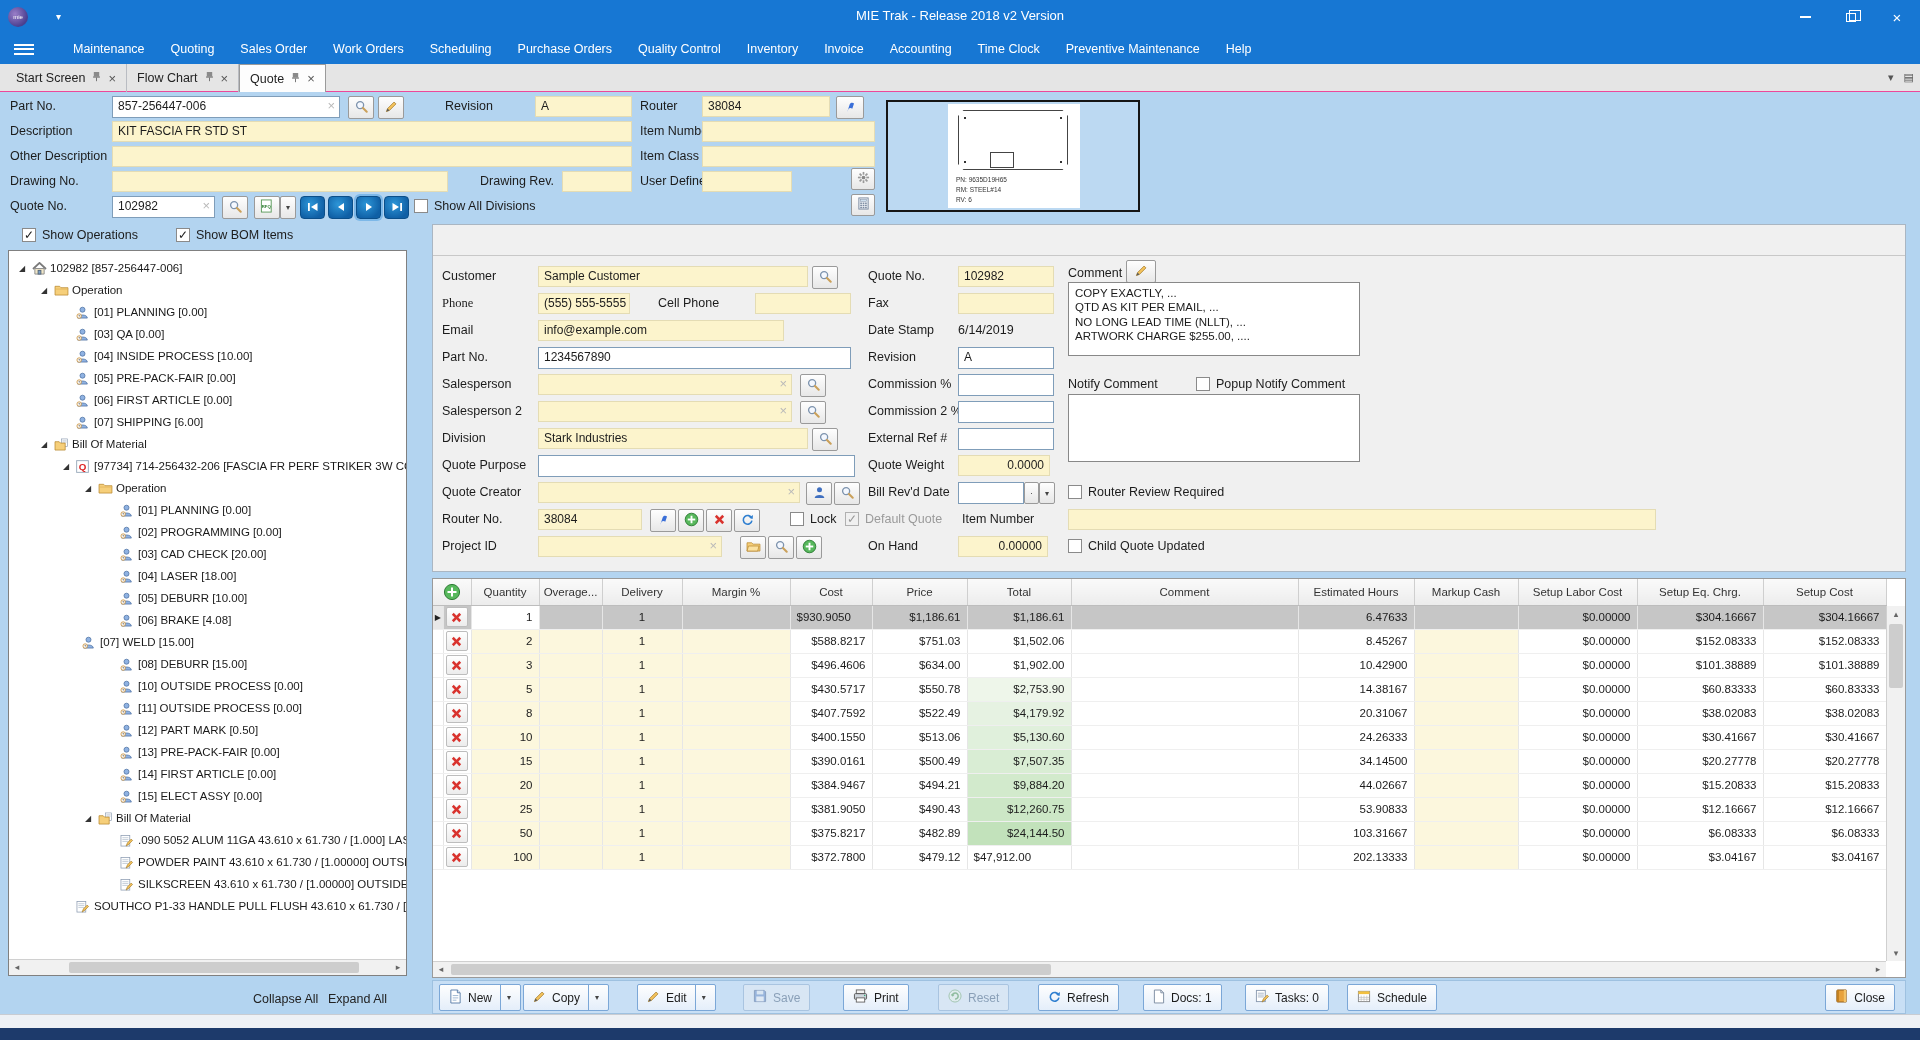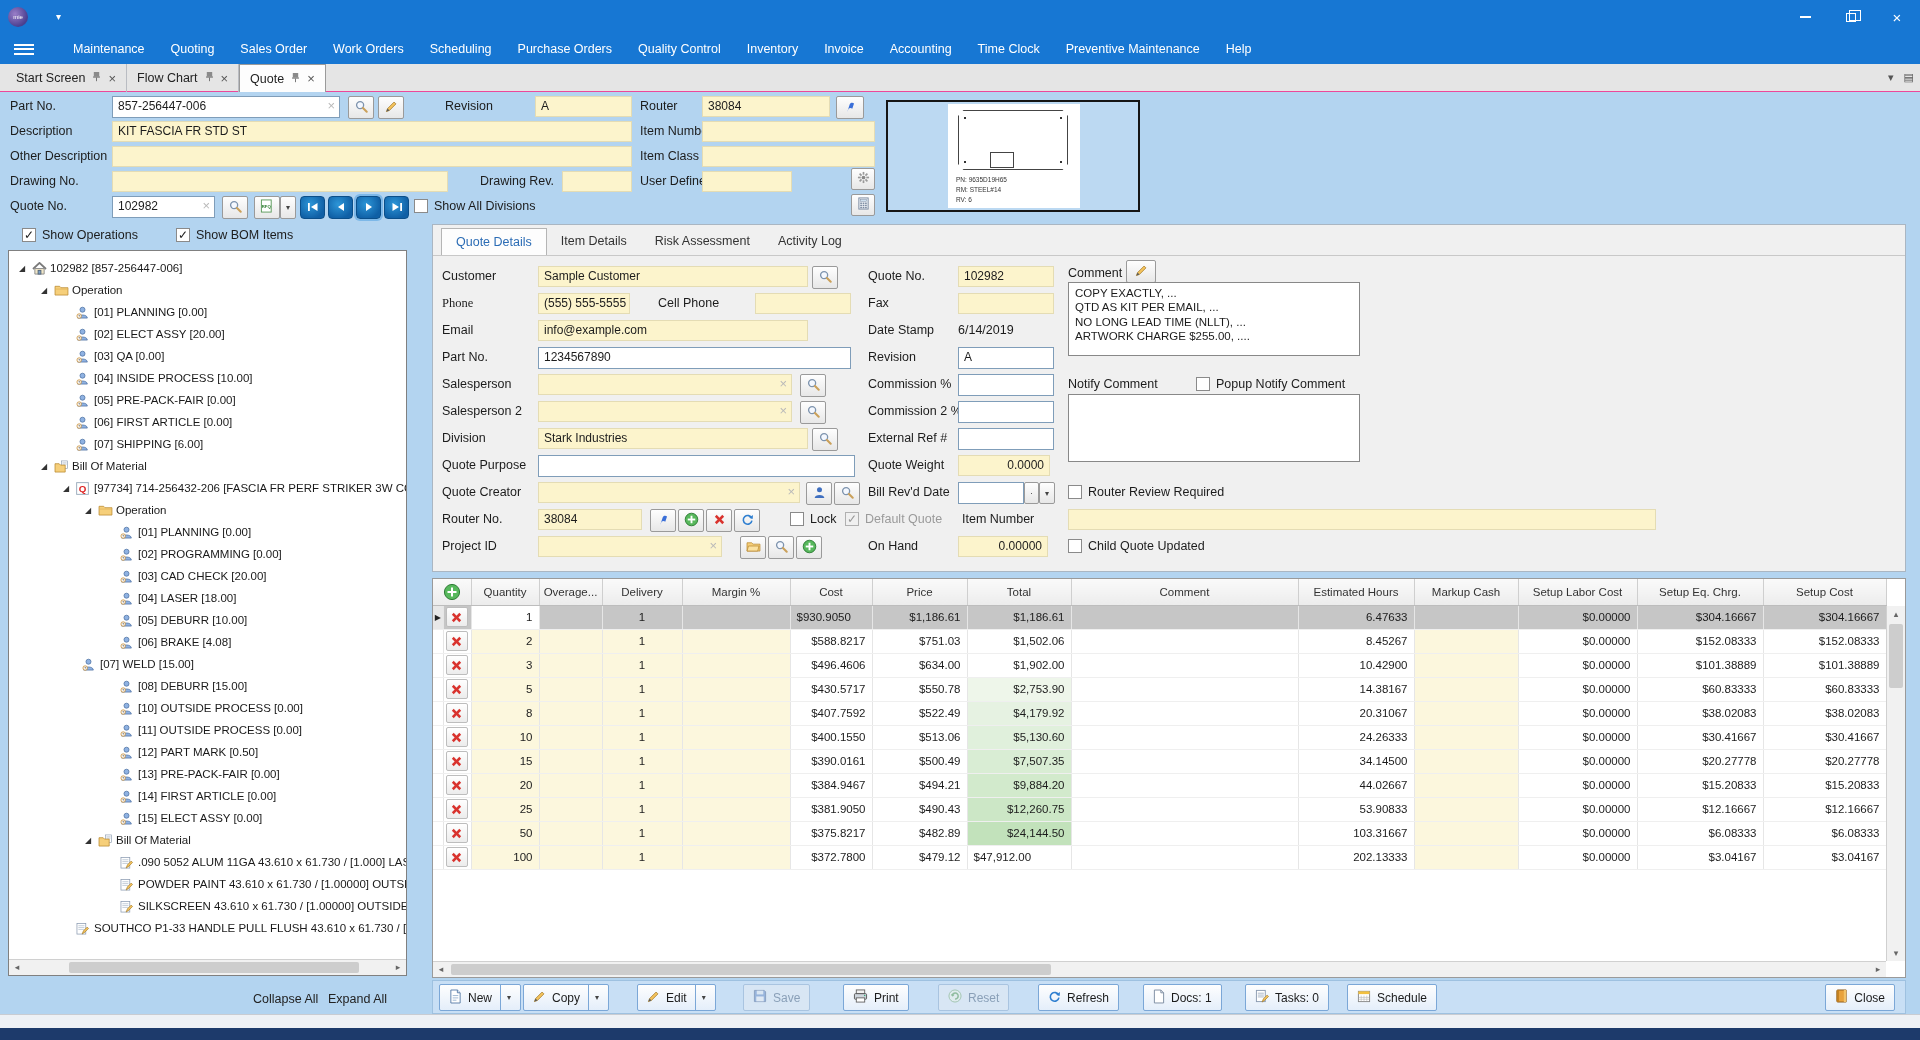--- a/index.html
+++ b/index.html
@@ -98,20 +98,21 @@
   .statusbar { position:absolute; left:0; top:1028px; width:1920px; height:12px; background:#1d3a6b; }
 
   .commentbox { position:absolute; background:#fff; border:1px solid #888; font-size:11.5px; padding:3px 6px; white-space:pre-line; line-height:1.25; overflow:hidden; }
 </style>
 </head>
 <body>
 
 <div class="titlebar">
   <div class="app-logo">mie</div>
   <div class="qat-caret">▾</div>
+  <div class="title-text">MIE Trak - Release 2018 v2 Version</div>
   <div class="winbtns">
     <div class="winbtn">
         <span class="minimize-glyph"></span>
       </div>
     <div class="winbtn">
         <span class="restore-glyph"></span>
       </div>
     <div class="winbtn">
         <span class="close-glyph">×</span>
       </div>
@@ -349,33 +350,20 @@
         <span class="texp"></span>
         <span class="ticon">
           <svg viewBox="0 0 14 14" width="13" height="13">
             <circle cx="7" cy="4" r="2.7" fill="#8fb2e2" stroke="#4a6fa0" stroke-width="0.8"></circle>
             <path d="M1.8 13 C1.8 8.6 12.2 8.6 12.2 13 Z" fill="#8fb2e2" stroke="#4a6fa0" stroke-width="0.8"></path>
             <circle cx="3.4" cy="10.8" r="2.4" fill="#f6f6f6" stroke="#c98a2a" stroke-width="0.8"></circle>
             <line x1="3.4" y1="10.8" x2="3.4" y2="9.6" stroke="#555" stroke-width="0.7"></line>
             <line x1="3.4" y1="10.8" x2="4.3" y2="10.8" stroke="#555" stroke-width="0.7"></line>
           </svg>
         </span>
-        <span class="tlabel">[02] ELECT ASSY [20.00]</span>
-      </div>
-      <div class="tnode" style="padding-left: 54px;">
-        <span class="texp"></span>
-        <span class="ticon">
-          <svg viewBox="0 0 14 14" width="13" height="13">
-            <circle cx="7" cy="4" r="2.7" fill="#8fb2e2" stroke="#4a6fa0" stroke-width="0.8"></circle>
-            <path d="M1.8 13 C1.8 8.6 12.2 8.6 12.2 13 Z" fill="#8fb2e2" stroke="#4a6fa0" stroke-width="0.8"></path>
-            <circle cx="3.4" cy="10.8" r="2.4" fill="#f6f6f6" stroke="#c98a2a" stroke-width="0.8"></circle>
-            <line x1="3.4" y1="10.8" x2="3.4" y2="9.6" stroke="#555" stroke-width="0.7"></line>
-            <line x1="3.4" y1="10.8" x2="4.3" y2="10.8" stroke="#555" stroke-width="0.7"></line>
-          </svg>
-        </span>
         <span class="tlabel">[03] QA [0.00]</span>
       </div>
       <div class="tnode" style="padding-left: 54px;">
         <span class="texp"></span>
         <span class="ticon">
           <svg viewBox="0 0 14 14" width="13" height="13">
             <circle cx="7" cy="4" r="2.7" fill="#8fb2e2" stroke="#4a6fa0" stroke-width="0.8"></circle>
             <path d="M1.8 13 C1.8 8.6 12.2 8.6 12.2 13 Z" fill="#8fb2e2" stroke="#4a6fa0" stroke-width="0.8"></path>
             <circle cx="3.4" cy="10.8" r="2.4" fill="#f6f6f6" stroke="#c98a2a" stroke-width="0.8"></circle>
             <line x1="3.4" y1="10.8" x2="3.4" y2="9.6" stroke="#555" stroke-width="0.7"></line>
@@ -706,44 +694,38 @@
     <span class="hs-arrow" style="left:0;">◂</span>
     <span class="hs-arrow" style="right:0;">▸</span>
     <span class="hs-thumb" style="left:60px; width:290px;"></span>
   </div>
 </div>
 <div class="tree-links" style="left:253px;">Collapse All</div>
 <div class="tree-links" style="left:328px;">Expand All</div>
 
 <div class="details-panel">
   <div class="dettab-sep"></div>
-  <div class="detail-tabs">
-      <div class="dettab active">Quote Details</div>
-      <div class="dettab">Item Details</div>
-      <div class="dettab">Risk Assessment</div>
-      <div class="dettab">Activity Log</div>
-    </div>
 </div>
 
 <div class="lbl" style="left:442px; top:269px;">Customer</div>
 <div class="yfield" style="left:538px; top:266px; width:270px;">Sample Customer</div>
 <div class="btn16" style="left:812px; top:266px;">
     <span><svg viewBox="0 0 14 14" width="13" height="13">
         <circle cx="5.5" cy="5.5" r="3.8" fill="#f4f8ff" stroke="#7d93ad" stroke-width="1.4"></circle>
         <line x1="8.6" y1="8.6" x2="12.6" y2="12.6" stroke="#caa05a" stroke-width="2.2" stroke-linecap="round"></line>
       </svg></span>
   </div>
 
 <div class="lbl" style="left:442px; top:296px;font-family:Liberation Serif, serif;">Phone</div>
 <div class="yfield" style="left:538px; top:293px; width:92px;">(555) 555-5555</div>
 <div class="lbl" style="left:658px; top:296px;">Cell Phone</div>
 <div class="yfield" style="left:755px; top:293px; width:96px;"></div>
 
 <div class="lbl" style="left:442px; top:323px;">Email</div>
-<div class="yfield" style="left:538px; top:320px; width:270px;">info@example.com</div>
+<div class="yfield" style="left:538px; top:320px; width:246px;">info@example.com</div>
 
 <div class="lbl" style="left:442px; top:350px;">Part No.</div>
 <div class="wfield" style="left:538px; top:347px; width:313px;">1234567890</div>
 
 <div class="lbl" style="left:442px; top:377px;">Salesperson</div>
 <div class="yfield" style="left:538px; top:374px; width:254px;">
     <span class="clear-x">×</span>
   </div>
 <div class="btn16" style="left:800px; top:374px;">
     <span><svg viewBox="0 0 14 14" width="13" height="13">

